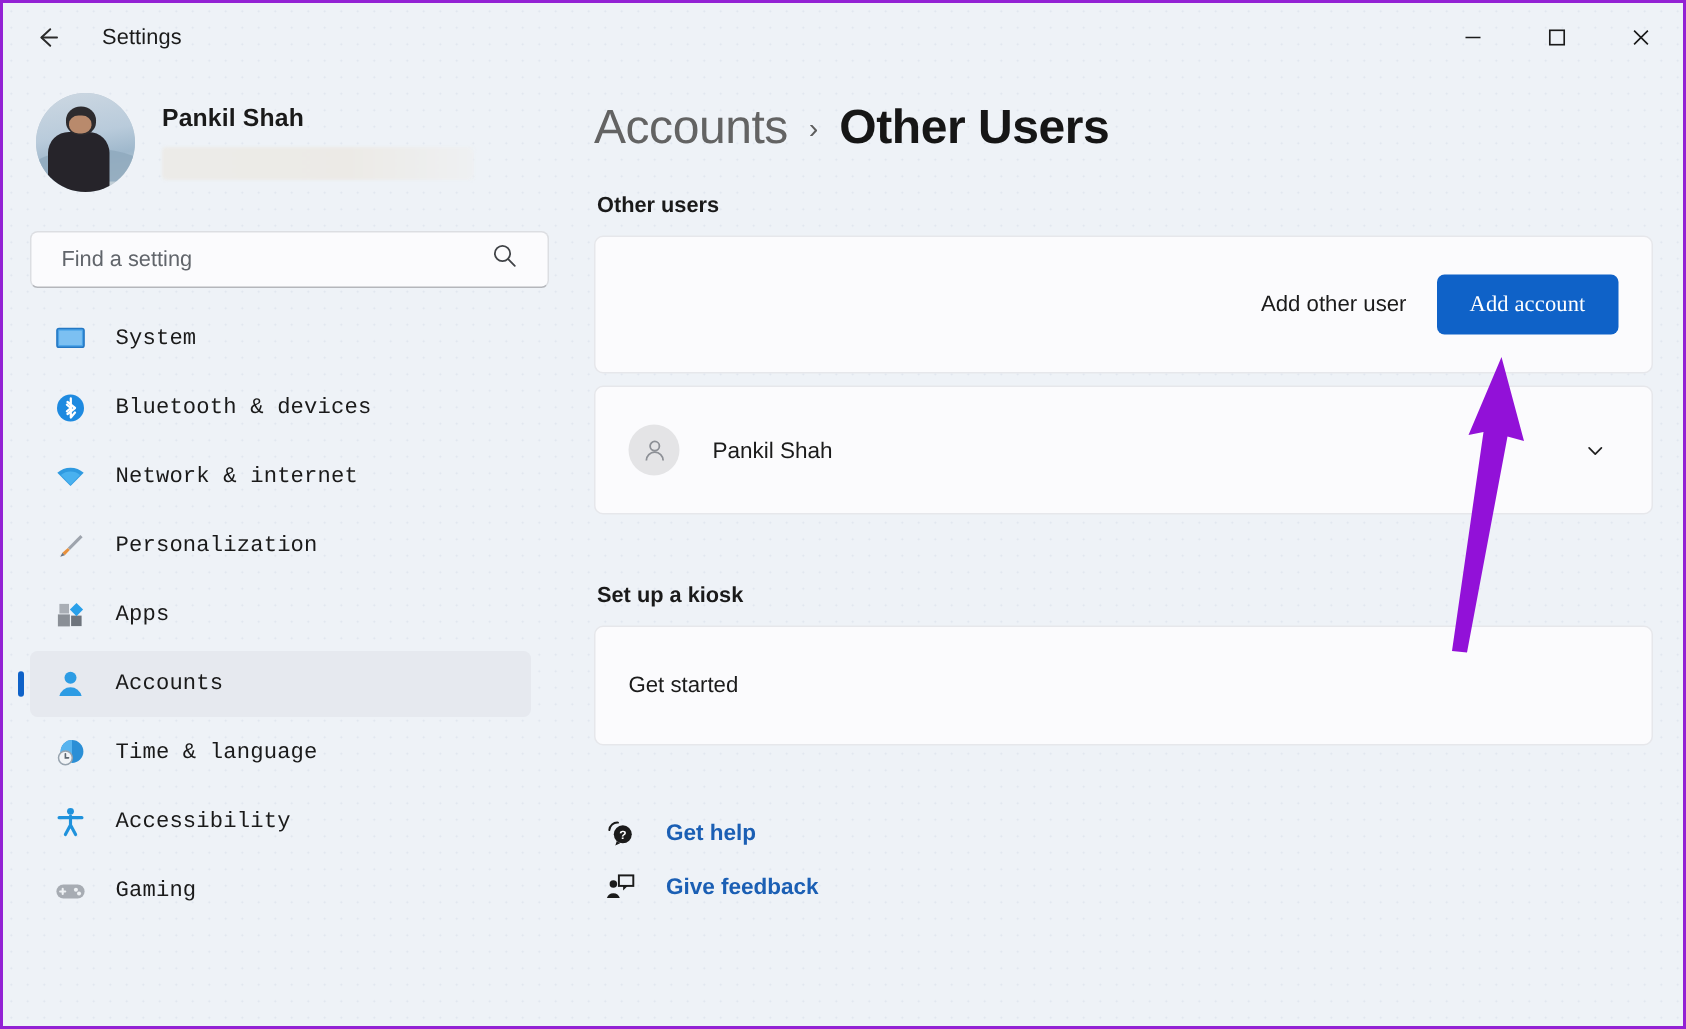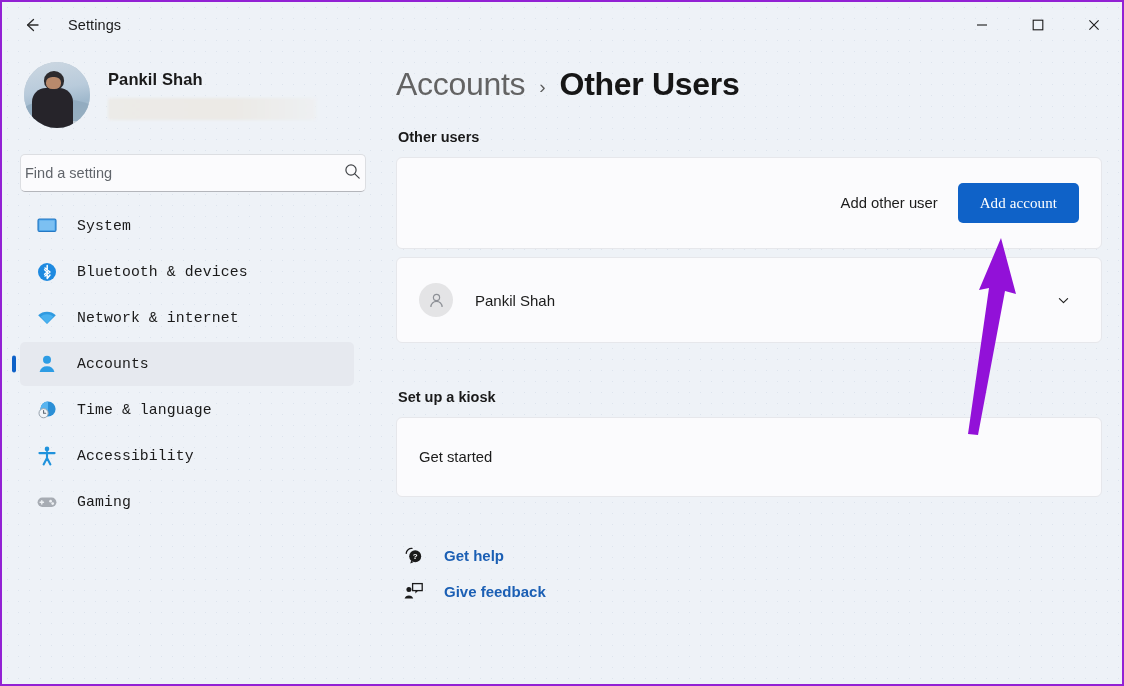--- a/index.html
+++ b/index.html
@@ -153,21 +153,21 @@
   }
   .search-box {
     width: 346px;
     height: 38px;
     background: #fbfbfd;
     border: 1px solid #dcdee2;
     border-bottom: 1px solid #b4b6bb;
     border-radius: 5px;
     display: flex;
     align-items: center;
-    padding: 0 4px;
+    padding: 0 20px;
     cursor: text;
   }
   .search-box input {
     flex: 1;
     border: none;
     outline: none;
     background: transparent;
     font-family: "Liberation Sans", sans-serif;
     font-size: 14.5px;
     color: #3a3a3a;
@@ -433,21 +433,42 @@
         <div class="nav-item">
           <span class="nav-ico">
             <svg width="22" height="22" viewBox="0 0 22 22">
               <path d="M2.2 8.2 A13 13 0 0 1 19.8 8.2 L11 17 Z" fill="#2f9ae0"></path>
               <path d="M4.6 9.6 A10 10 0 0 1 17.4 9.6 L11 16.4 Z" fill="#49b1ef"></path>
             </svg>
           </span>
           <span class="nav-label">Network &amp; internet</span>
         </div>
 
-
+        <div class="nav-item">
+          <span class="nav-ico">
+            <svg width="22" height="22" viewBox="0 0 22 22">
+              <path d="M17.6 3.6 L9.2 12.2 L10.6 13.6 L19.1 5.1 Z" fill="#9ea4ad"></path>
+              <path d="M9.2 12.4 L10.5 13.7 L7.2 17.1 L5.6 15.5 Z" fill="#e8913c"></path>
+              <path d="M5.6 15.5 L7.2 17.1 L4.2 18.2 Z" fill="#6f7680"></path>
+            </svg>
+          </span>
+          <span class="nav-label">Personalization</span>
+        </div>
+
+        <div class="nav-item">
+          <span class="nav-ico">
+            <svg width="22" height="22" viewBox="0 0 22 22">
+              <rect x="2.6" y="10.6" width="8" height="8" fill="#8a8f96"></rect>
+              <rect x="11.4" y="11.4" width="7" height="7" fill="#6e747c"></rect>
+              <rect x="3.6" y="3.6" width="6.4" height="6.4" fill="#a9aeb5"></rect>
+              <path d="M15 3 L19.4 7.4 L15 11.8 L10.6 7.4 Z" fill="#29a0ea"></path>
+            </svg>
+          </span>
+          <span class="nav-label">Apps</span>
+        </div>
 
         <div class="nav-item active">
           <span class="nav-ico">
             <svg width="22" height="22" viewBox="0 0 22 22">
               <circle cx="11" cy="6.8" r="4" fill="#2d9ce4"></circle>
               <path d="M3.6 19 A7.6 7.6 0 0 1 18.4 19 Z" fill="#2d9ce4"></path>
             </svg>
           </span>
           <span class="nav-label">Accounts</span>
         </div>

